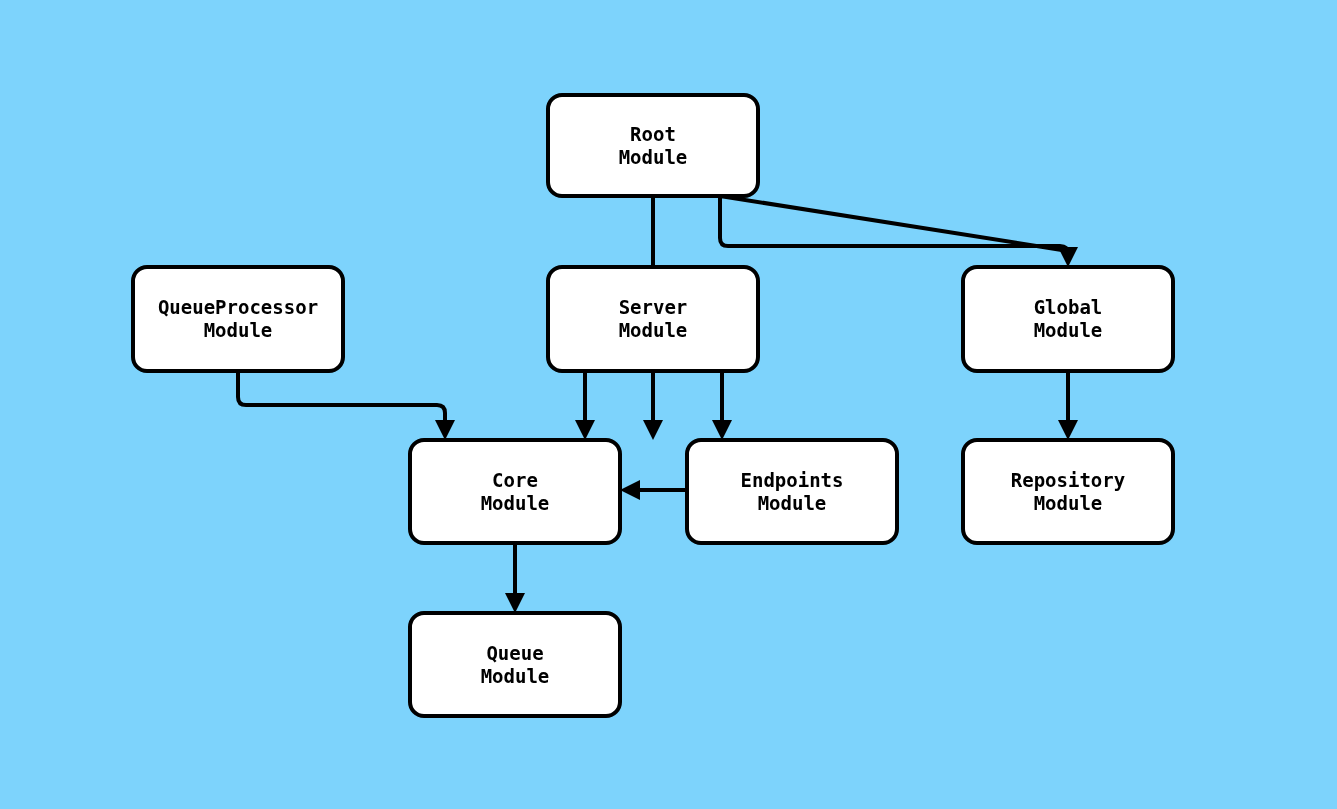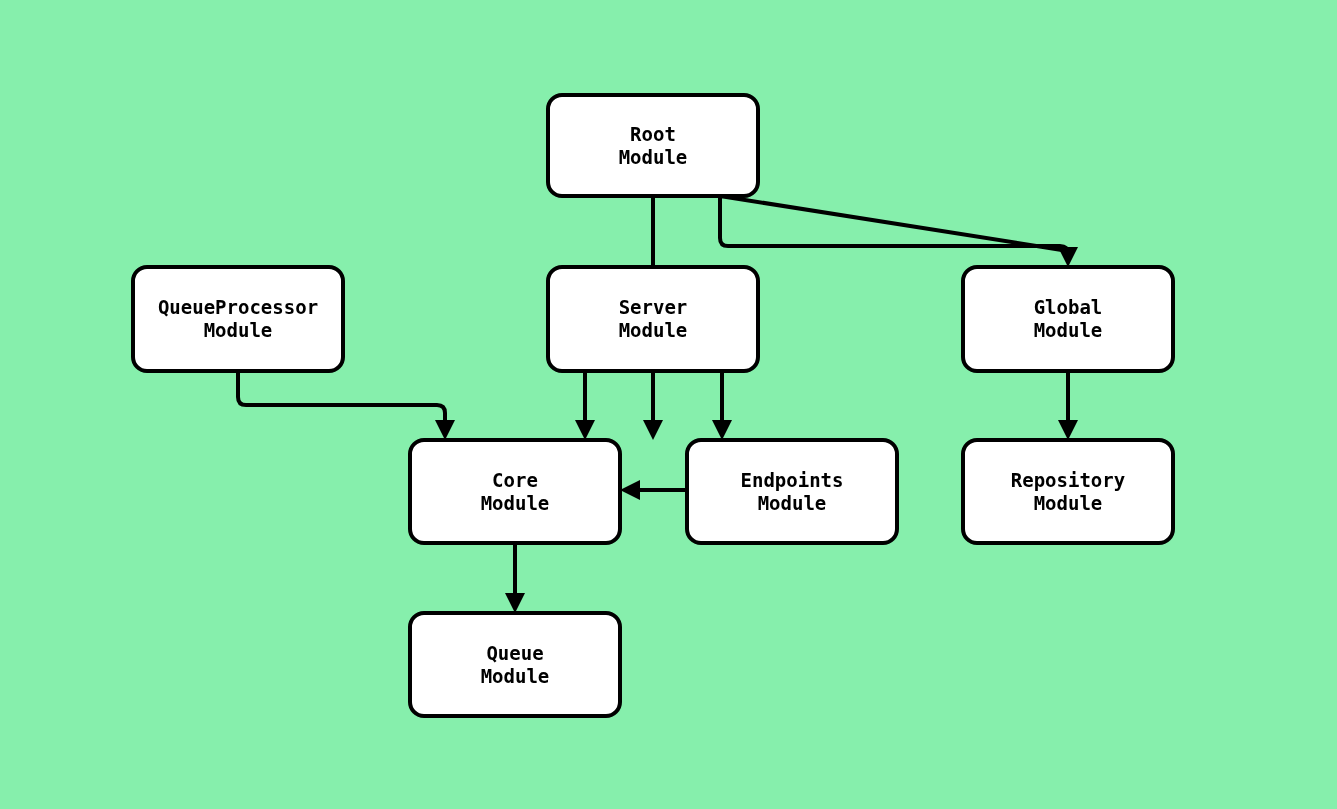--- a/index.html
+++ b/index.html
@@ -10,21 +10,21 @@
   body {
     width: 1337px;
     height: 809px;
     overflow: hidden;
     font-family: "DejaVu Sans Mono", monospace;
   }
   #diagram-root {
     position: relative;
     width: 1337px;
     height: 809px;
-    background: #86efac;
+    background: #7dd3fc;
   }
   svg#graph {
     position: absolute;
     top: 0;
     left: 0;
     width: 1337px;
     height: 809px;
     display: block;
   }
   .node-rect {

